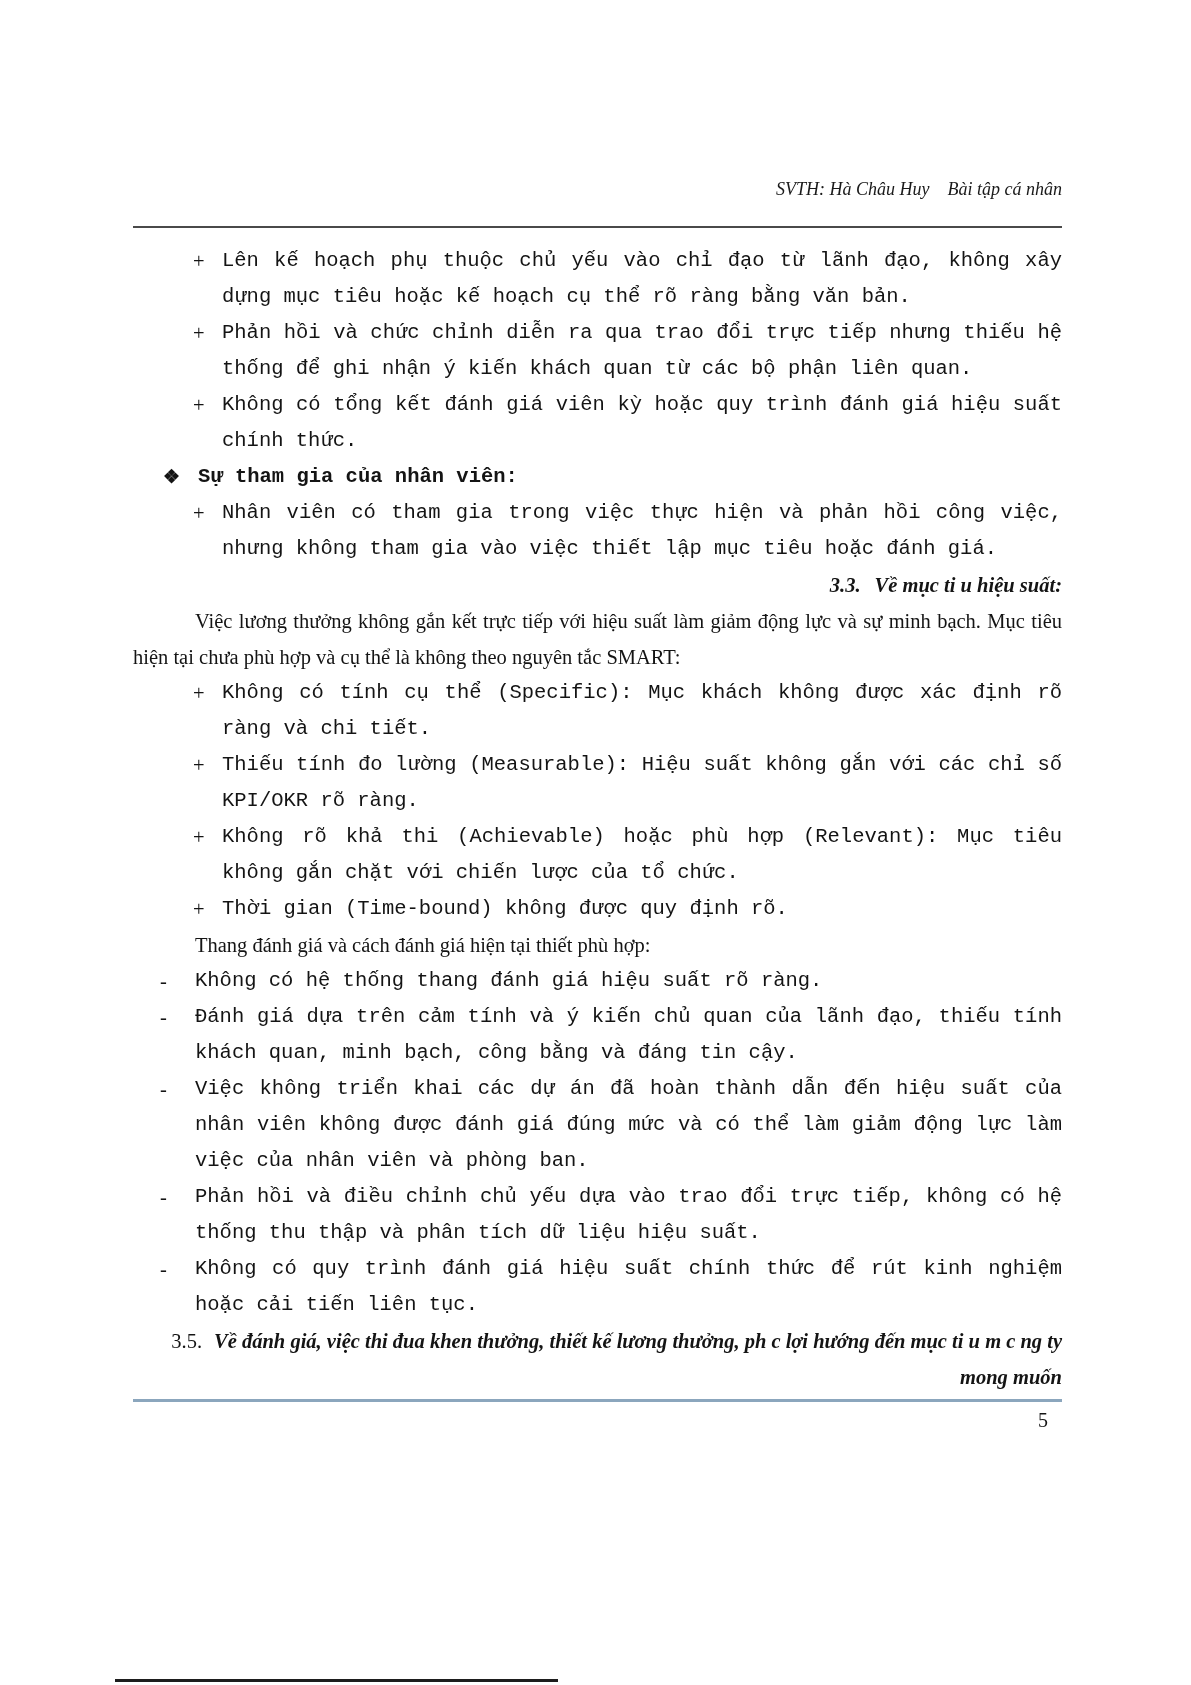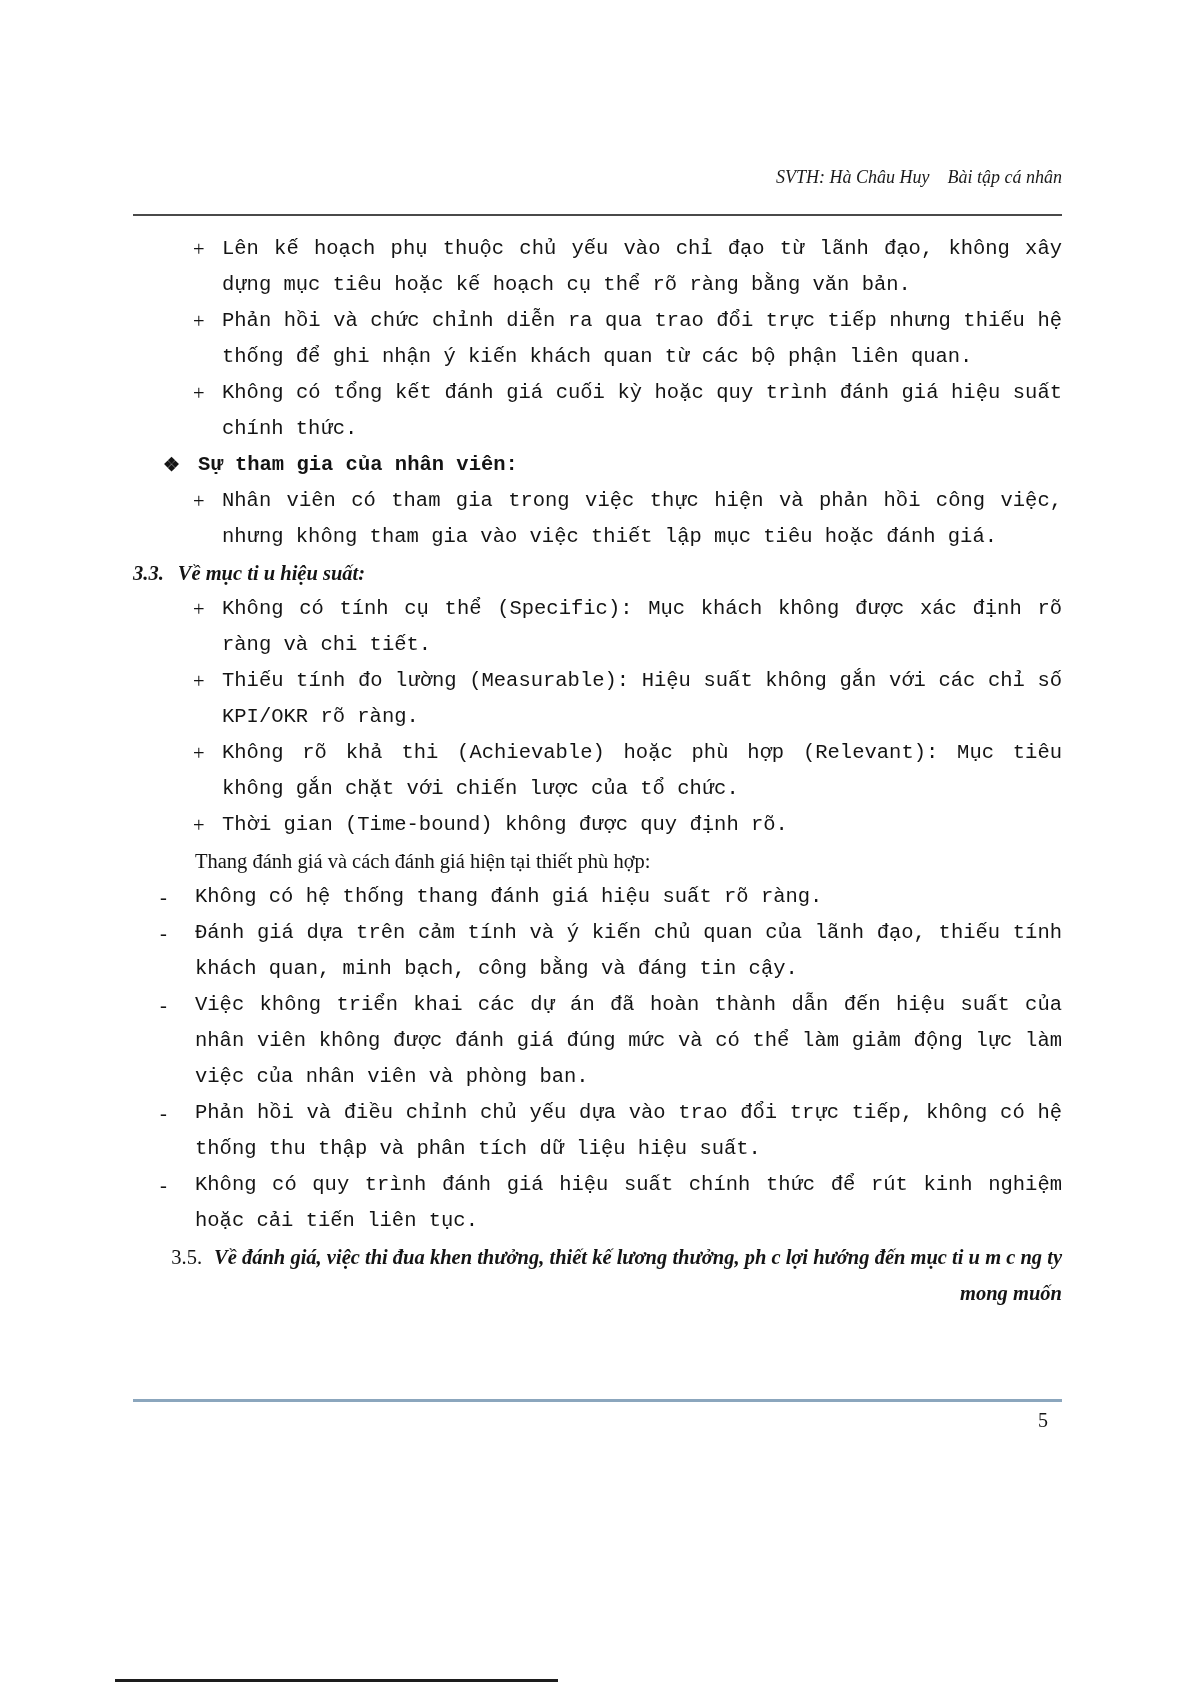--- a/index.html
+++ b/index.html
@@ -15,21 +15,21 @@
     margin: 0 auto;
     background: #ffffff;
     font-family: "Liberation Serif", serif;
     color: #141414;
     overflow: hidden;
   }
   .margins {
     position: absolute;
     left: 133px;
     right: 129px;
-    top: 0;
+    top: 12px;
   }
   .header-row {
     padding-top: 146px;
     text-align: right;
     font-style: italic;
     font-size: 18px;
     line-height: 21px;
     white-space: pre;
     color: #1a1a1a;
   }
@@ -52,21 +52,21 @@
   .dash { padding-left: 27px; }
   .dash .marker { width: 35px; }
   .diamond {
     padding-left: 30px;
     font-weight: bold;
   }
   .diamond .marker { width: 35px; font-size: 19px; }
   .h {
     font-weight: bold;
     font-style: italic;
-    text-align: left;
+    text-align: right;
   }
   .h .hnum { margin-right: 14px; }
   .para-indent { text-indent: 62px; }
   .h35 {
     padding-left: 35px;
     text-indent: -35px;
     font-weight: bold;
     font-style: italic;
     text-align: right;
   }
@@ -115,37 +115,38 @@
       <div class="row plus">
         <span class="marker">+</span>
         <span class="text">Lên kế hoạch phụ thuộc chủ yếu vào chỉ đạo từ lãnh đạo, không xây dựng mục tiêu hoặc kế hoạch cụ thể rõ ràng bằng văn bản.</span>
       </div>
       <div class="row plus">
         <span class="marker">+</span>
         <span class="text">Phản hồi và chức chỉnh diễn ra qua trao đổi trực tiếp nhưng thiếu hệ thống để ghi nhận ý kiến khách quan từ các bộ phận liên quan.</span>
       </div>
       <div class="row plus">
         <span class="marker">+</span>
-        <span class="text">Không có tổng kết đánh giá cuối kỳ hoặc quy trình đánh giá hiệu suất chính thức.</span>
+        <span class="text">Không có tổng kết đánh giá viên kỳ hoặc quy trình đánh giá hiệu suất chính thức.</span>
       </div>
 
       <div class="row diamond">
         <span class="marker">❖</span>
         <span class="text">Sự tham gia của nhân viên:</span>
       </div>
 
       <div class="row plus">
         <span class="marker">+</span>
         <span class="text">Nhân viên có tham gia trong việc thực hiện và phản hồi công việc, nhưng không tham gia vào việc thiết lập mục tiêu hoặc đánh giá.</span>
       </div>
 
       <div class="h">
         <span class="hnum">3.3.</span><span>Về mục ti u hiệu suất:</span>
       </div>
 
+      <div class="para-indent">Việc lương thưởng không gắn kết trực tiếp với hiệu suất làm giảm động lực và sự minh bạch. Mục tiêu hiện tại chưa phù hợp và cụ thể là không theo nguyên tắc SMART:</div>
 
       <div class="row plus">
         <span class="marker">+</span>
         <span class="text">Không có tính cụ thể (Specific): Mục khách không được xác định rõ ràng và chi tiết.</span>
       </div>
       <div class="row plus">
         <span class="marker">+</span>
         <span class="text">Thiếu tính đo lường (Measurable): Hiệu suất không gắn với các chỉ số KPI/OKR rõ ràng.</span>
       </div>
       <div class="row plus">

